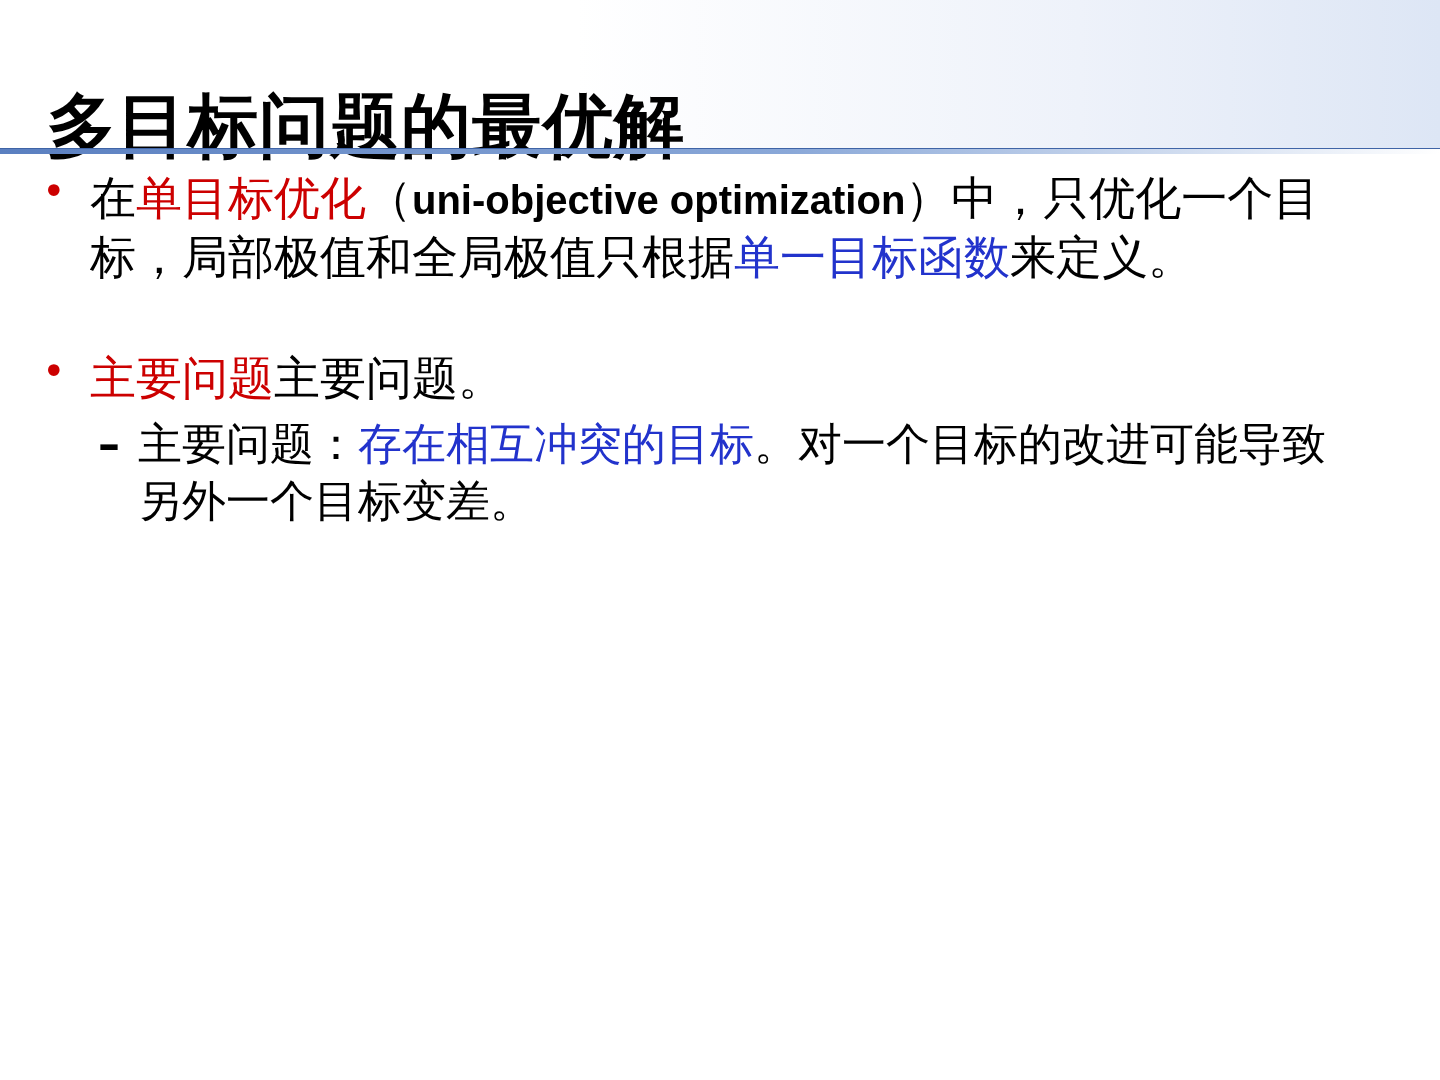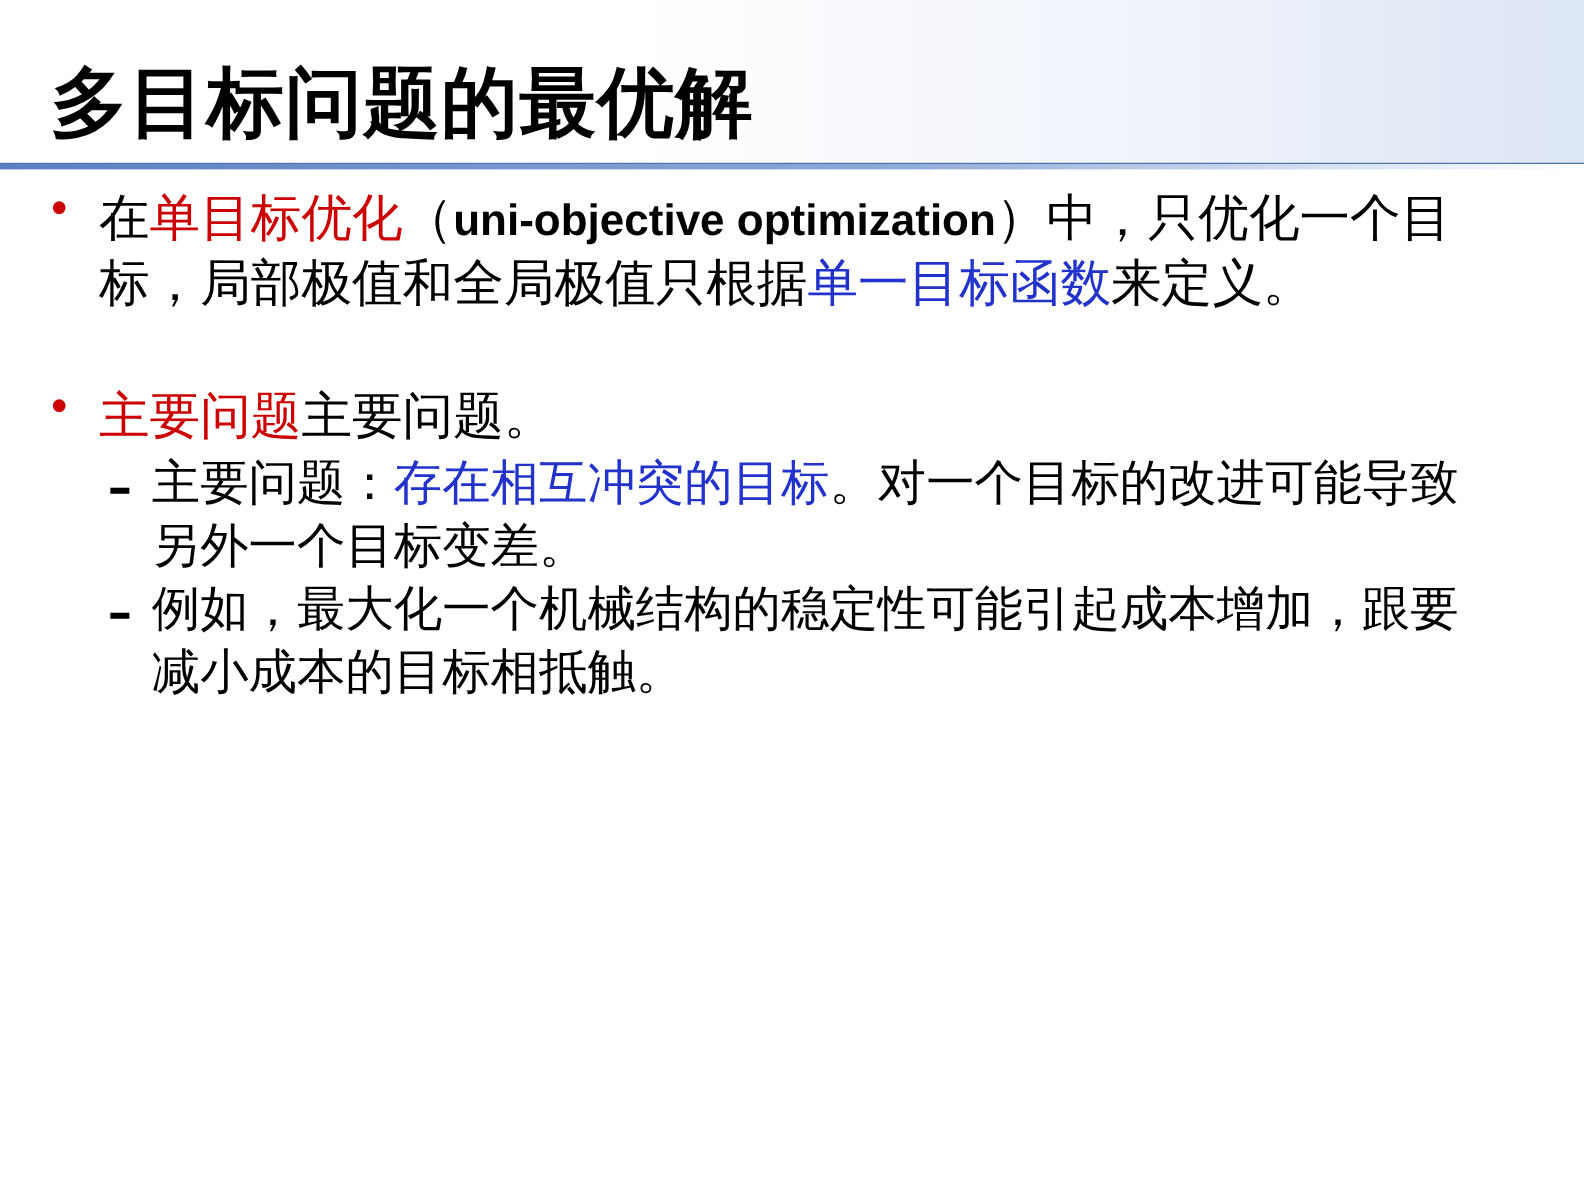--- a/index.html
+++ b/index.html
@@ -24,25 +24,25 @@
     position: absolute;
     left: 0;
     top: 0;
     width: 1440px;
     height: 150px;
     background: linear-gradient(to right, #ffffff 0%, #ffffff 40%, #eef2fa 75%, #dde6f5 100%);
   }
   .title-text {
     position: absolute;
     left: 46px;
-    top: 18px;
+    top: 44px;
     font-size: 70px;
     line-height: 1;
     color: #000000;
-    font-family: Liberation Mono, monospace;
+    font-family: Liberation Sans, sans-serif;
     white-space: nowrap;
     letter-spacing: 1px;
   }
   .title-rule {
     position: absolute;
     left: 0;
     top: 148px;
     width: 1440px;
     height: 5px;
     background: linear-gradient(to right, #5a7fc0 0%, #8aa8d8 55%, #ffffff 100%);
@@ -81,21 +81,21 @@
     list-style: none;
     margin: 6px 0 0 0;
     padding: 0;
   }
   li.l2 {
     position: relative;
     padding-left: 48px;
     font-size: 44px;
     line-height: 1.3;
     color: #000000;
-    font-family: Liberation Mono, monospace;
+    font-family: Liberation Sans, sans-serif;
   }
   li.l2::before {
     content: "\2013";
     position: absolute;
     left: 8px;
     top: 0;
     font-size: 44px;
     color: #000000;
     font-weight: bold;
     font-family: "DejaVu Sans", sans-serif;
@@ -128,22 +128,19 @@
 
       <div class="gap"></div>
 
       <li class="l1">
         <span class="red">主要问题</span><span>主要问题。</span>
 
         <ul class="level2">
           <li class="l2">
             <span>主要问题：</span><span class="blue">存在相互冲突的目标</span><span>。对一个目标的改进可能导致另外一个目标变差。</span>
           </li>
-          <li class="l2">
-            <span>例如，最大化一个机械结构的稳定性可能引起成本增加，跟要减小成本的目标相抵触。</span>
-          </li>
         </ul>
       </li>
 
     </ul>
   </div>
 
 </div>
 
 </body></html>

